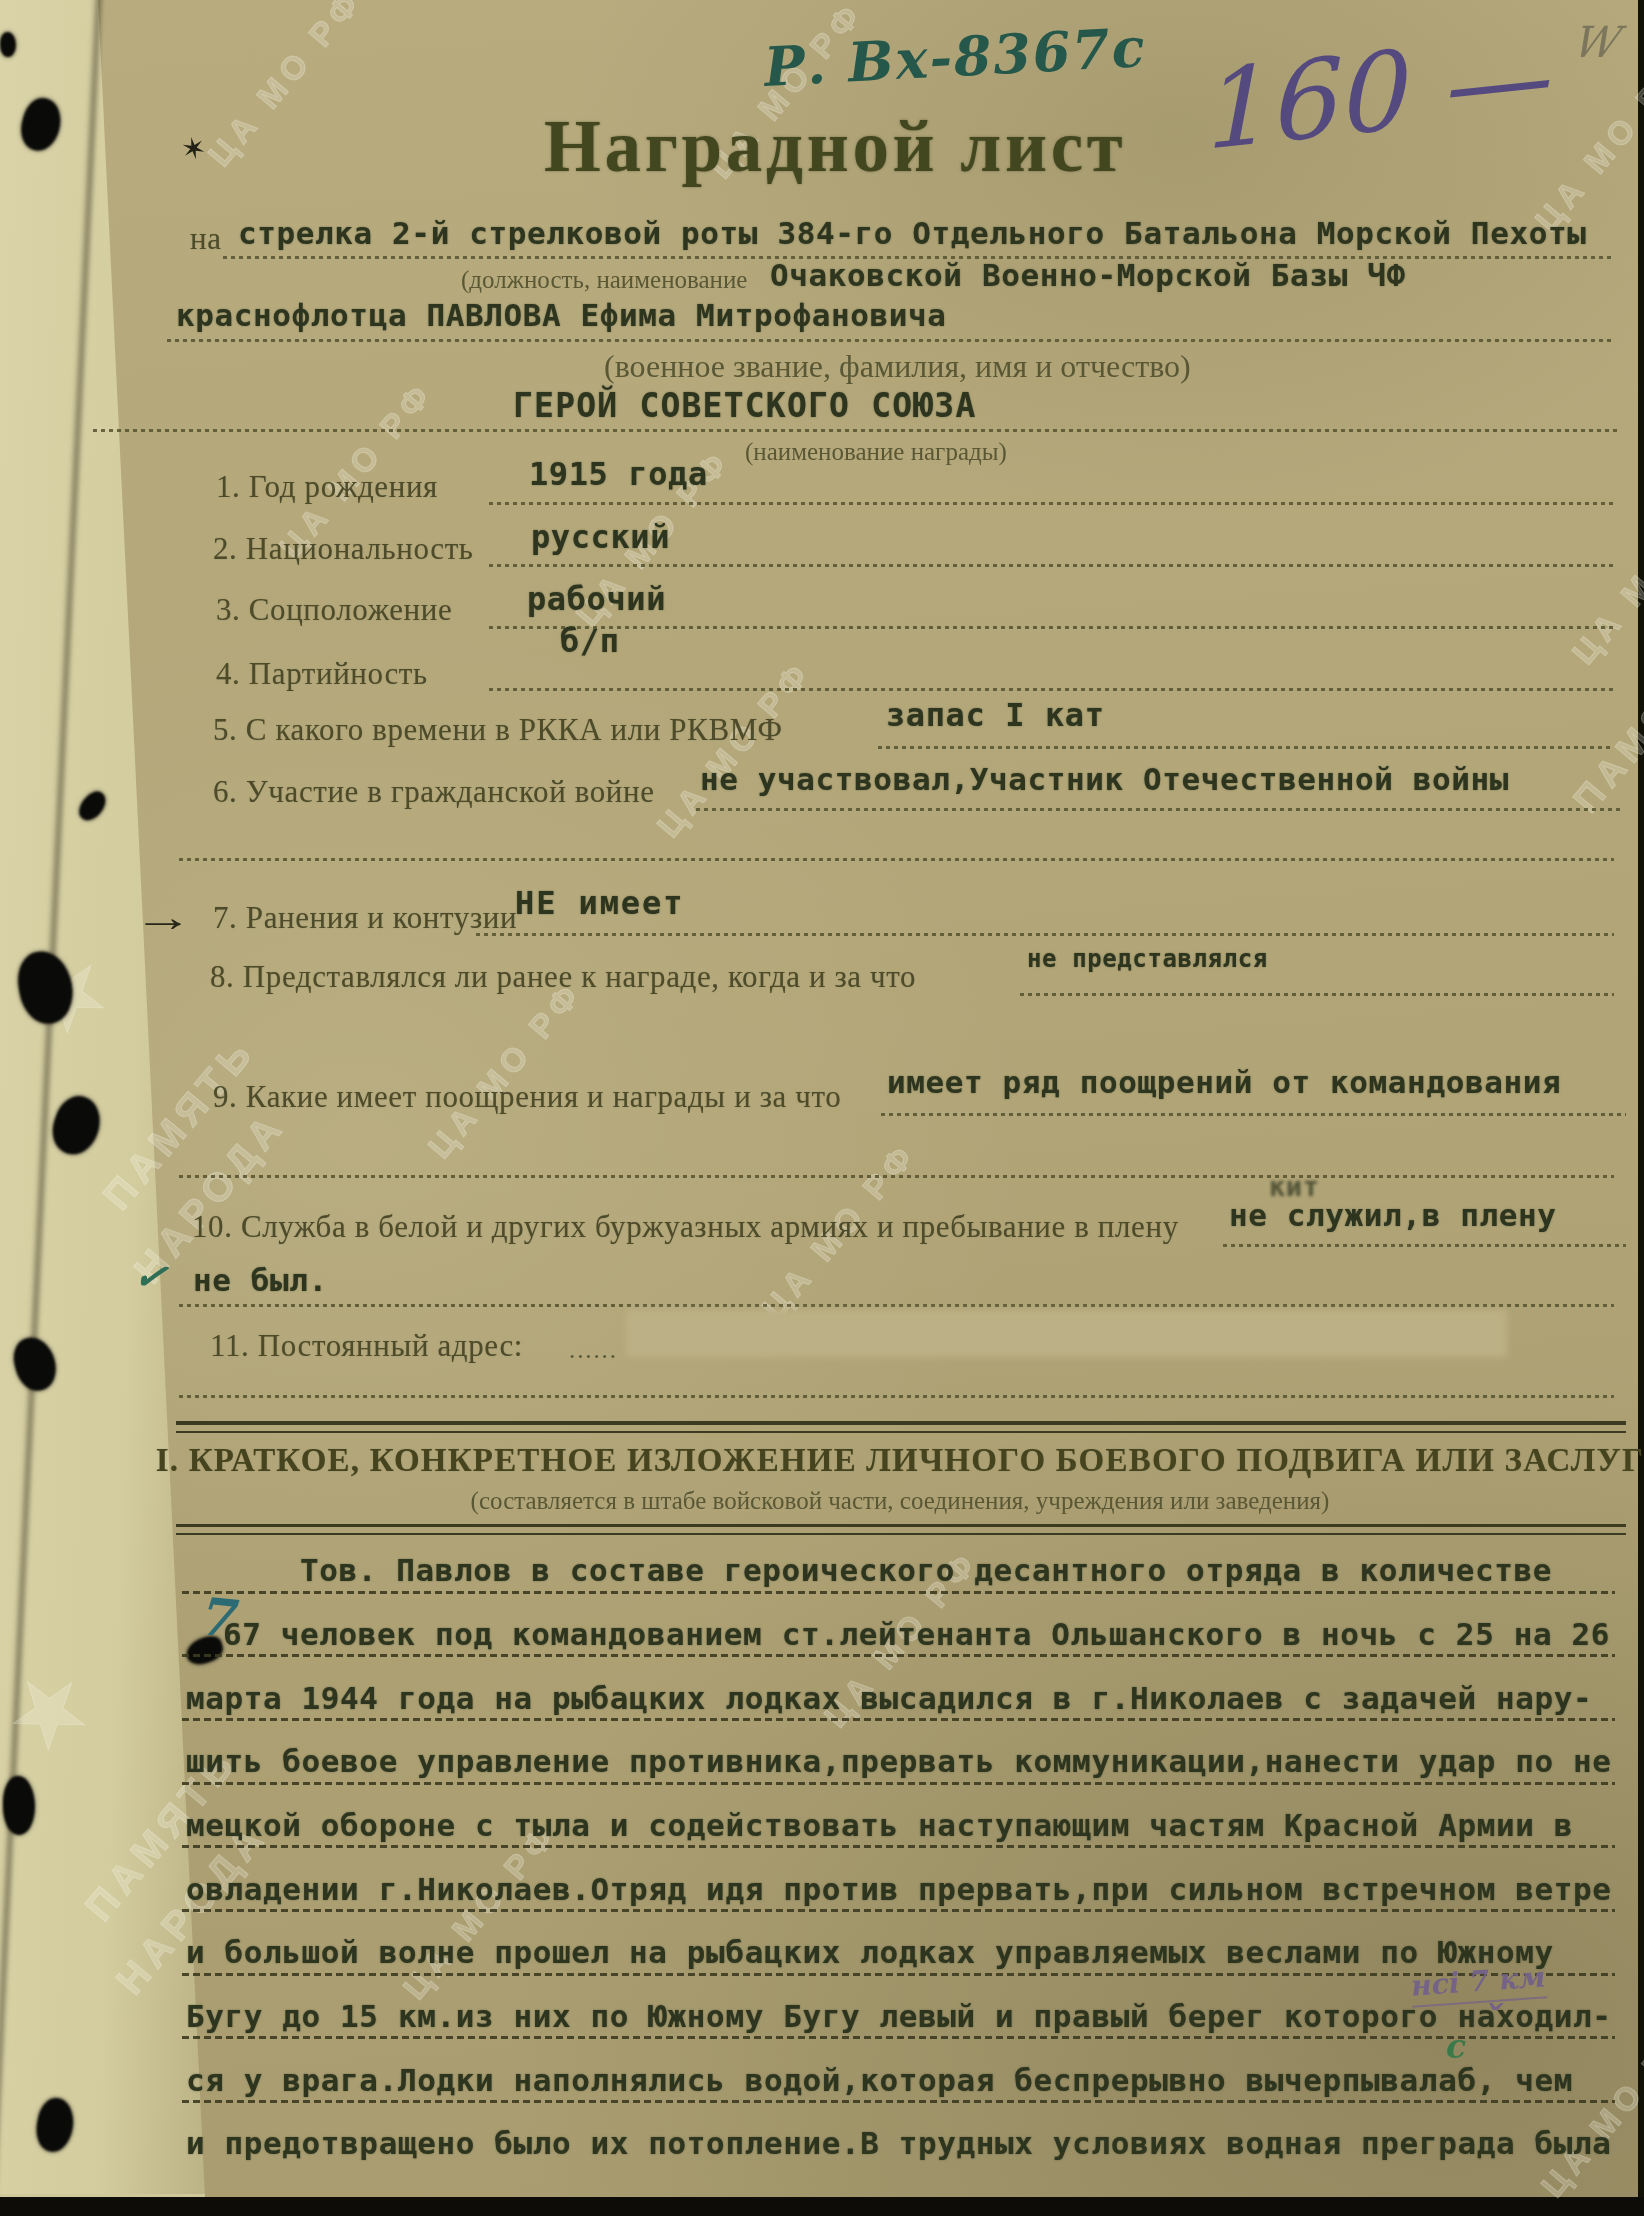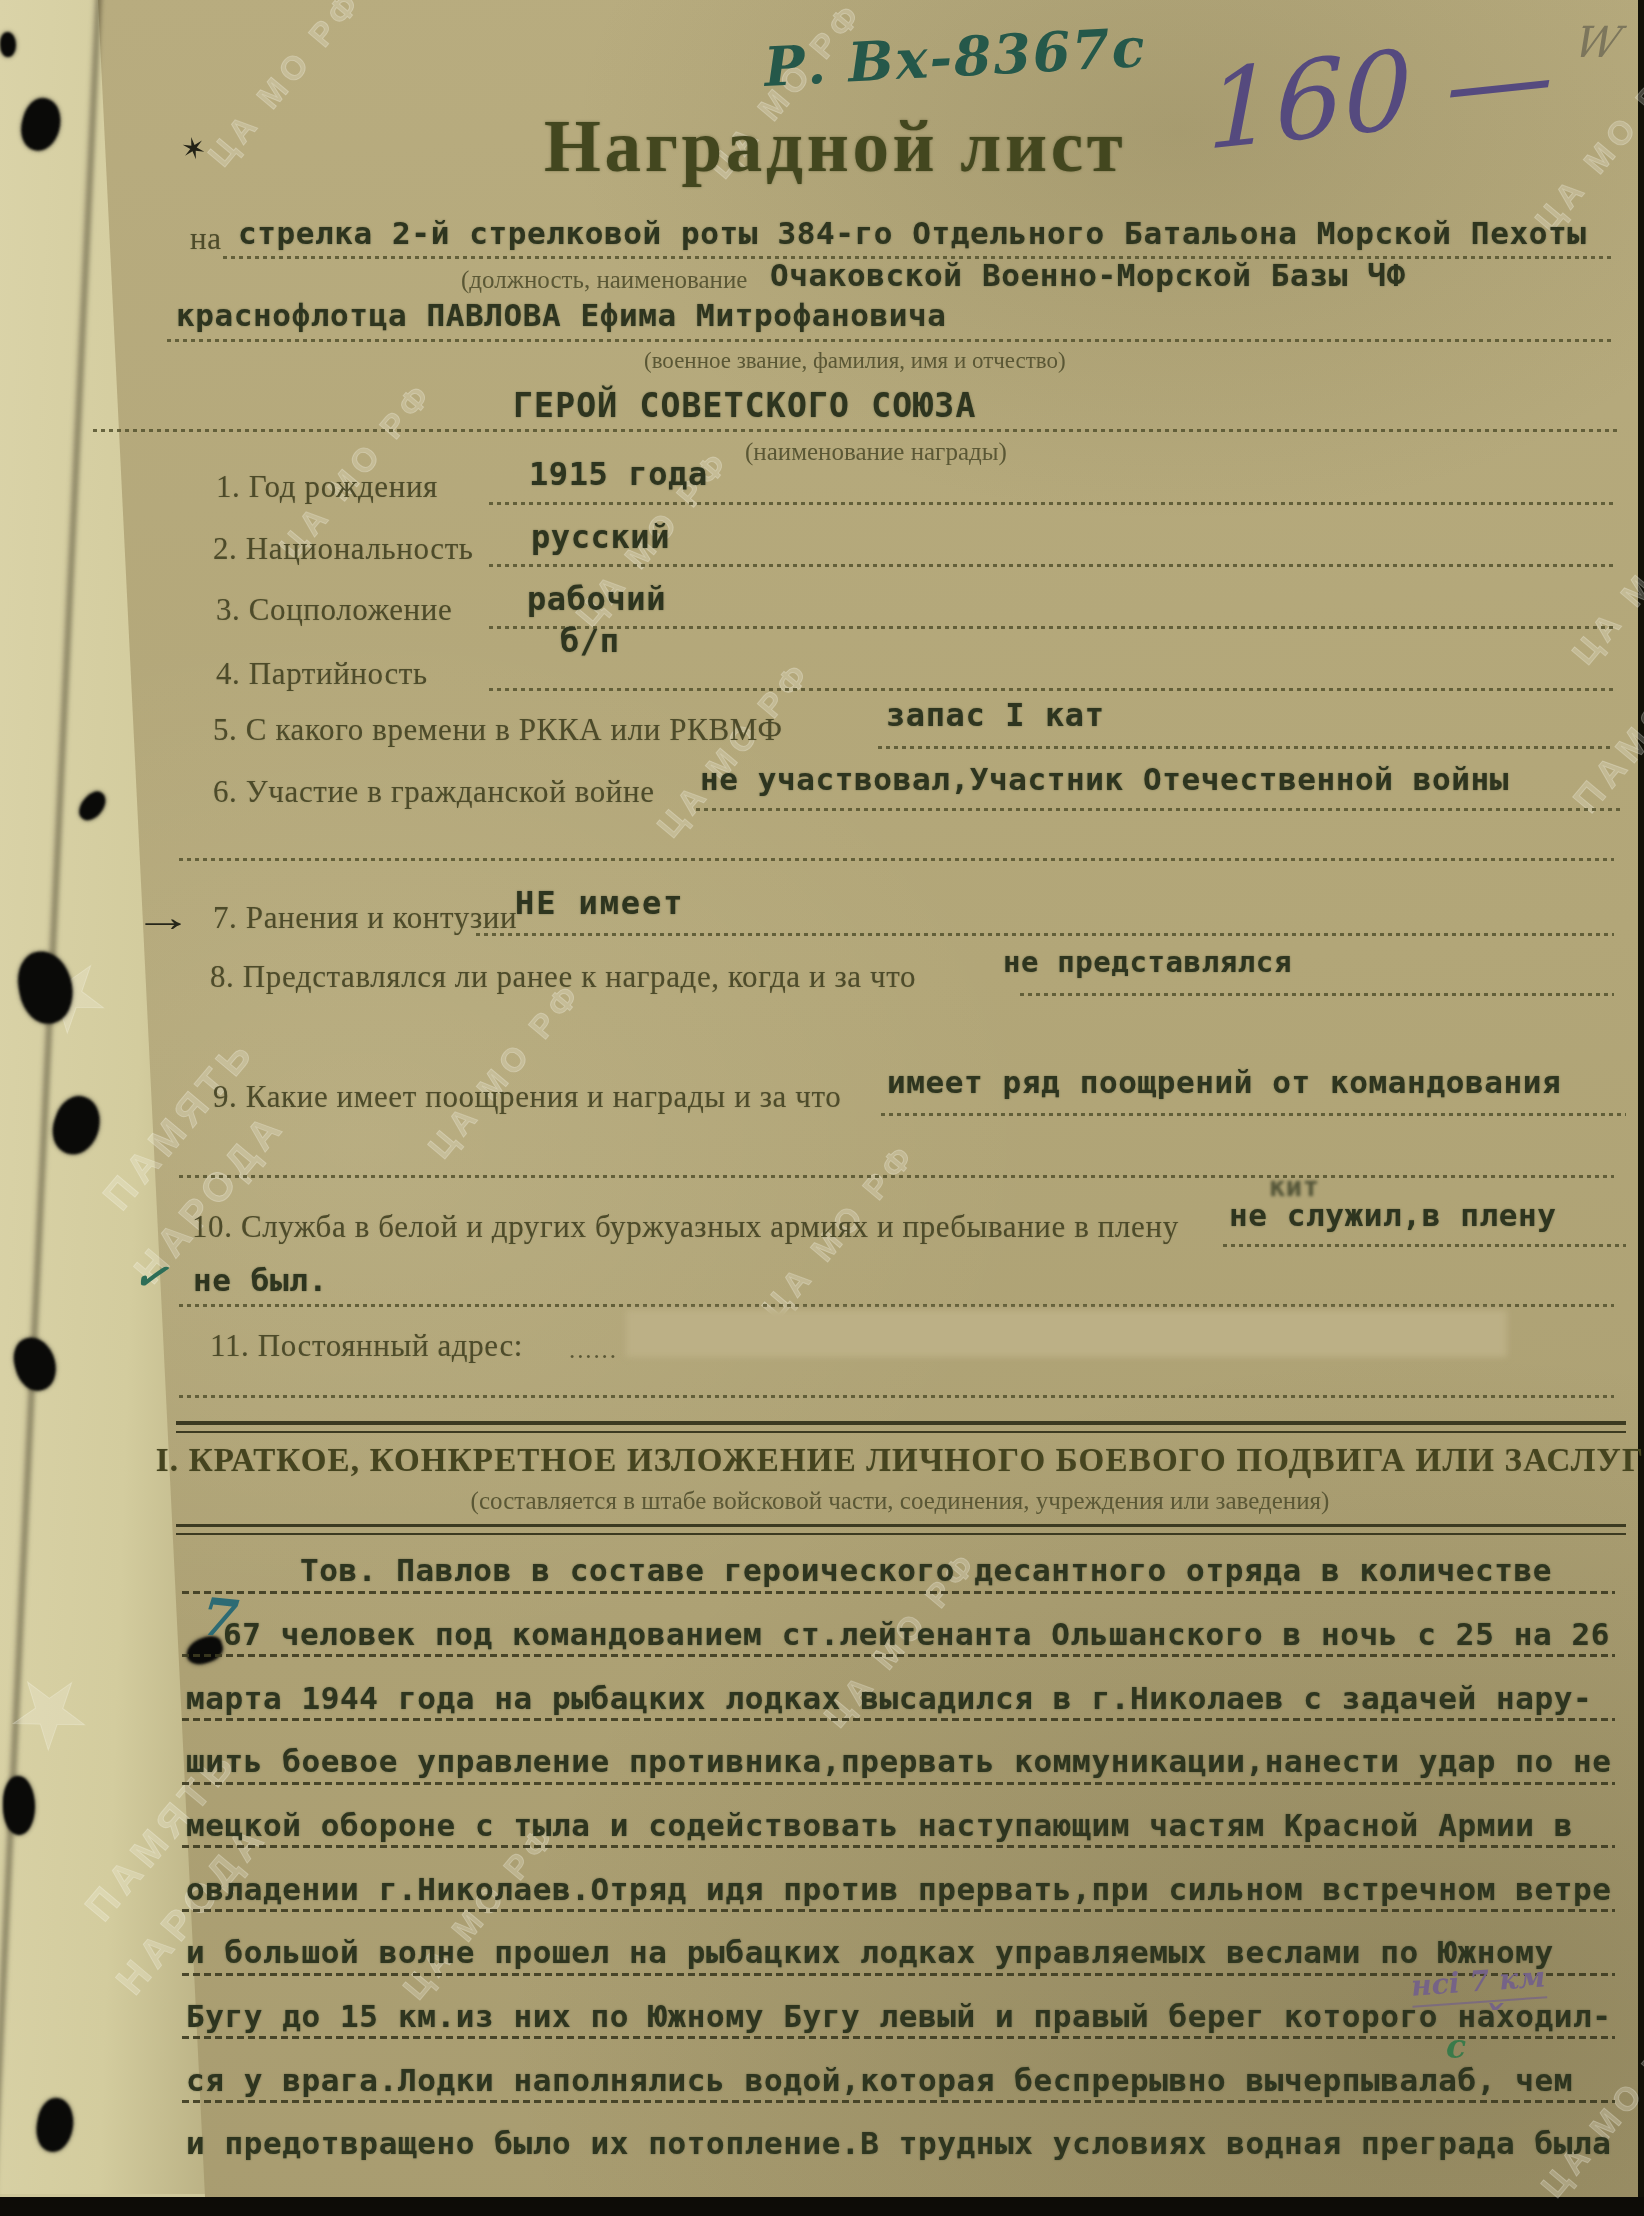--- a/index.html
+++ b/index.html
@@ -97,21 +97,21 @@
   <div class="abs title" style="left:544px;top:105px;font-size:73px;letter-spacing:3.7px;">Наградной лист</div>
 
   <div class="abs label" style="left:190px;top:221px;font-size:31px;">на</div>
   <div class="abs typed" style="left:238px;top:215px;font-size:31px;">стрелка 2-й стрелковой роты 384-го Отдельного Батальона Морской Пехоты</div>
   <div class="dot" style="left:223px;top:256px;width:1391px;"></div>
   <div class="abs cap" style="left:461px;top:266px;font-size:25px;">(должность, наименование</div>
   <div class="abs typed" style="left:176px;top:297px;font-size:31px;">краснофлотца  ПАВЛОВА  Ефима  Митрофановича</div>
 
   <div class="abs typed" style="left:770px;top:257px;font-size:31px;">Очаковской Военно-Морской Базы ЧФ</div>
   <div class="dot" style="left:167px;top:339px;width:1447px;"></div>
-  <div class="abs cap" style="left:644px;top:348px;font-size:23px;">(военное звание, фамилия, имя и отчество)</div>
+  <div class="abs cap" style="left:604px;top:348px;font-size:32px;">(военное звание, фамилия, имя и отчество)</div>
 
   <div class="abs typed" style="left:513px;top:386px;font-size:33px;letter-spacing:1.2px;">ГЕРОЙ СОВЕТСКОГО СОЮЗА</div>
   <div class="dot" style="left:93px;top:429px;width:1527px;"></div>
   <div class="abs cap" style="left:745px;top:438px;font-size:25px;">(наименование награды)</div>
 
   <div class="abs label" style="left:216px;top:469px;font-size:31px;">1. Год рождения</div>
   <div class="abs typed" style="left:529px;top:455px;font-size:32px;">1915 года</div>
   <div class="dot" style="left:489px;top:502px;width:1125px;"></div>
 
   <div class="abs label" style="left:213px;top:531px;font-size:31px;">2. Национальность</div>
@@ -134,21 +134,21 @@
   <div class="abs typed" style="left:700px;top:761px;font-size:31px;">не участвовал,Участник Отечественной войны</div>
   <div class="dot" style="left:696px;top:808px;width:925px;"></div>
   <div class="dot" style="left:179px;top:858px;width:1435px;"></div>
 
   <div class="abs" style="left:143px;top:894px;font-size:40px;font-weight:bold;color:#26261a;transform:scaleX(1.5);">→</div>
   <div class="abs label" style="left:213px;top:900px;font-size:31px;">7. Ранения и контузии</div>
   <div class="abs typed" style="left:515px;top:884px;font-size:32px;letter-spacing:1.9px;">НЕ имеет</div>
   <div class="dot" style="left:476px;top:933px;width:1138px;"></div>
 
   <div class="abs label" style="left:210px;top:959px;font-size:31px;">8. Представлялся ли ранее к награде, когда и за что</div>
-  <div class="abs typed" style="left:1003px;top:945px;font-size:29px;">не представлялся</div>
+  <div class="abs typed" style="left:1027px;top:945px;font-size:24px;">не представлялся</div>
   <div class="dot" style="left:1020px;top:993px;width:594px;"></div>
 
   <div class="abs label" style="left:213px;top:1079px;font-size:31px;">9. Какие имеет поощрения и награды и за что</div>
   <div class="abs typed" style="left:887px;top:1064px;font-size:31px;">имеет ряд поощрений от командования</div>
   <div class="dot" style="left:881px;top:1113px;width:745px;"></div>
   <div class="dot" style="left:179px;top:1175px;width:1435px;"></div>
 
   <div class="abs label" style="left:192px;top:1209px;font-size:31px;">10. Служба в белой и других буржуазных армиях и пребывание в плену</div>
   <div class="abs typed smudge" style="left:1269px;top:1171px;font-size:27px;">кит</div>
   <div class="abs typed" style="left:1229px;top:1197px;font-size:31px;">не служил,в плену</div>

